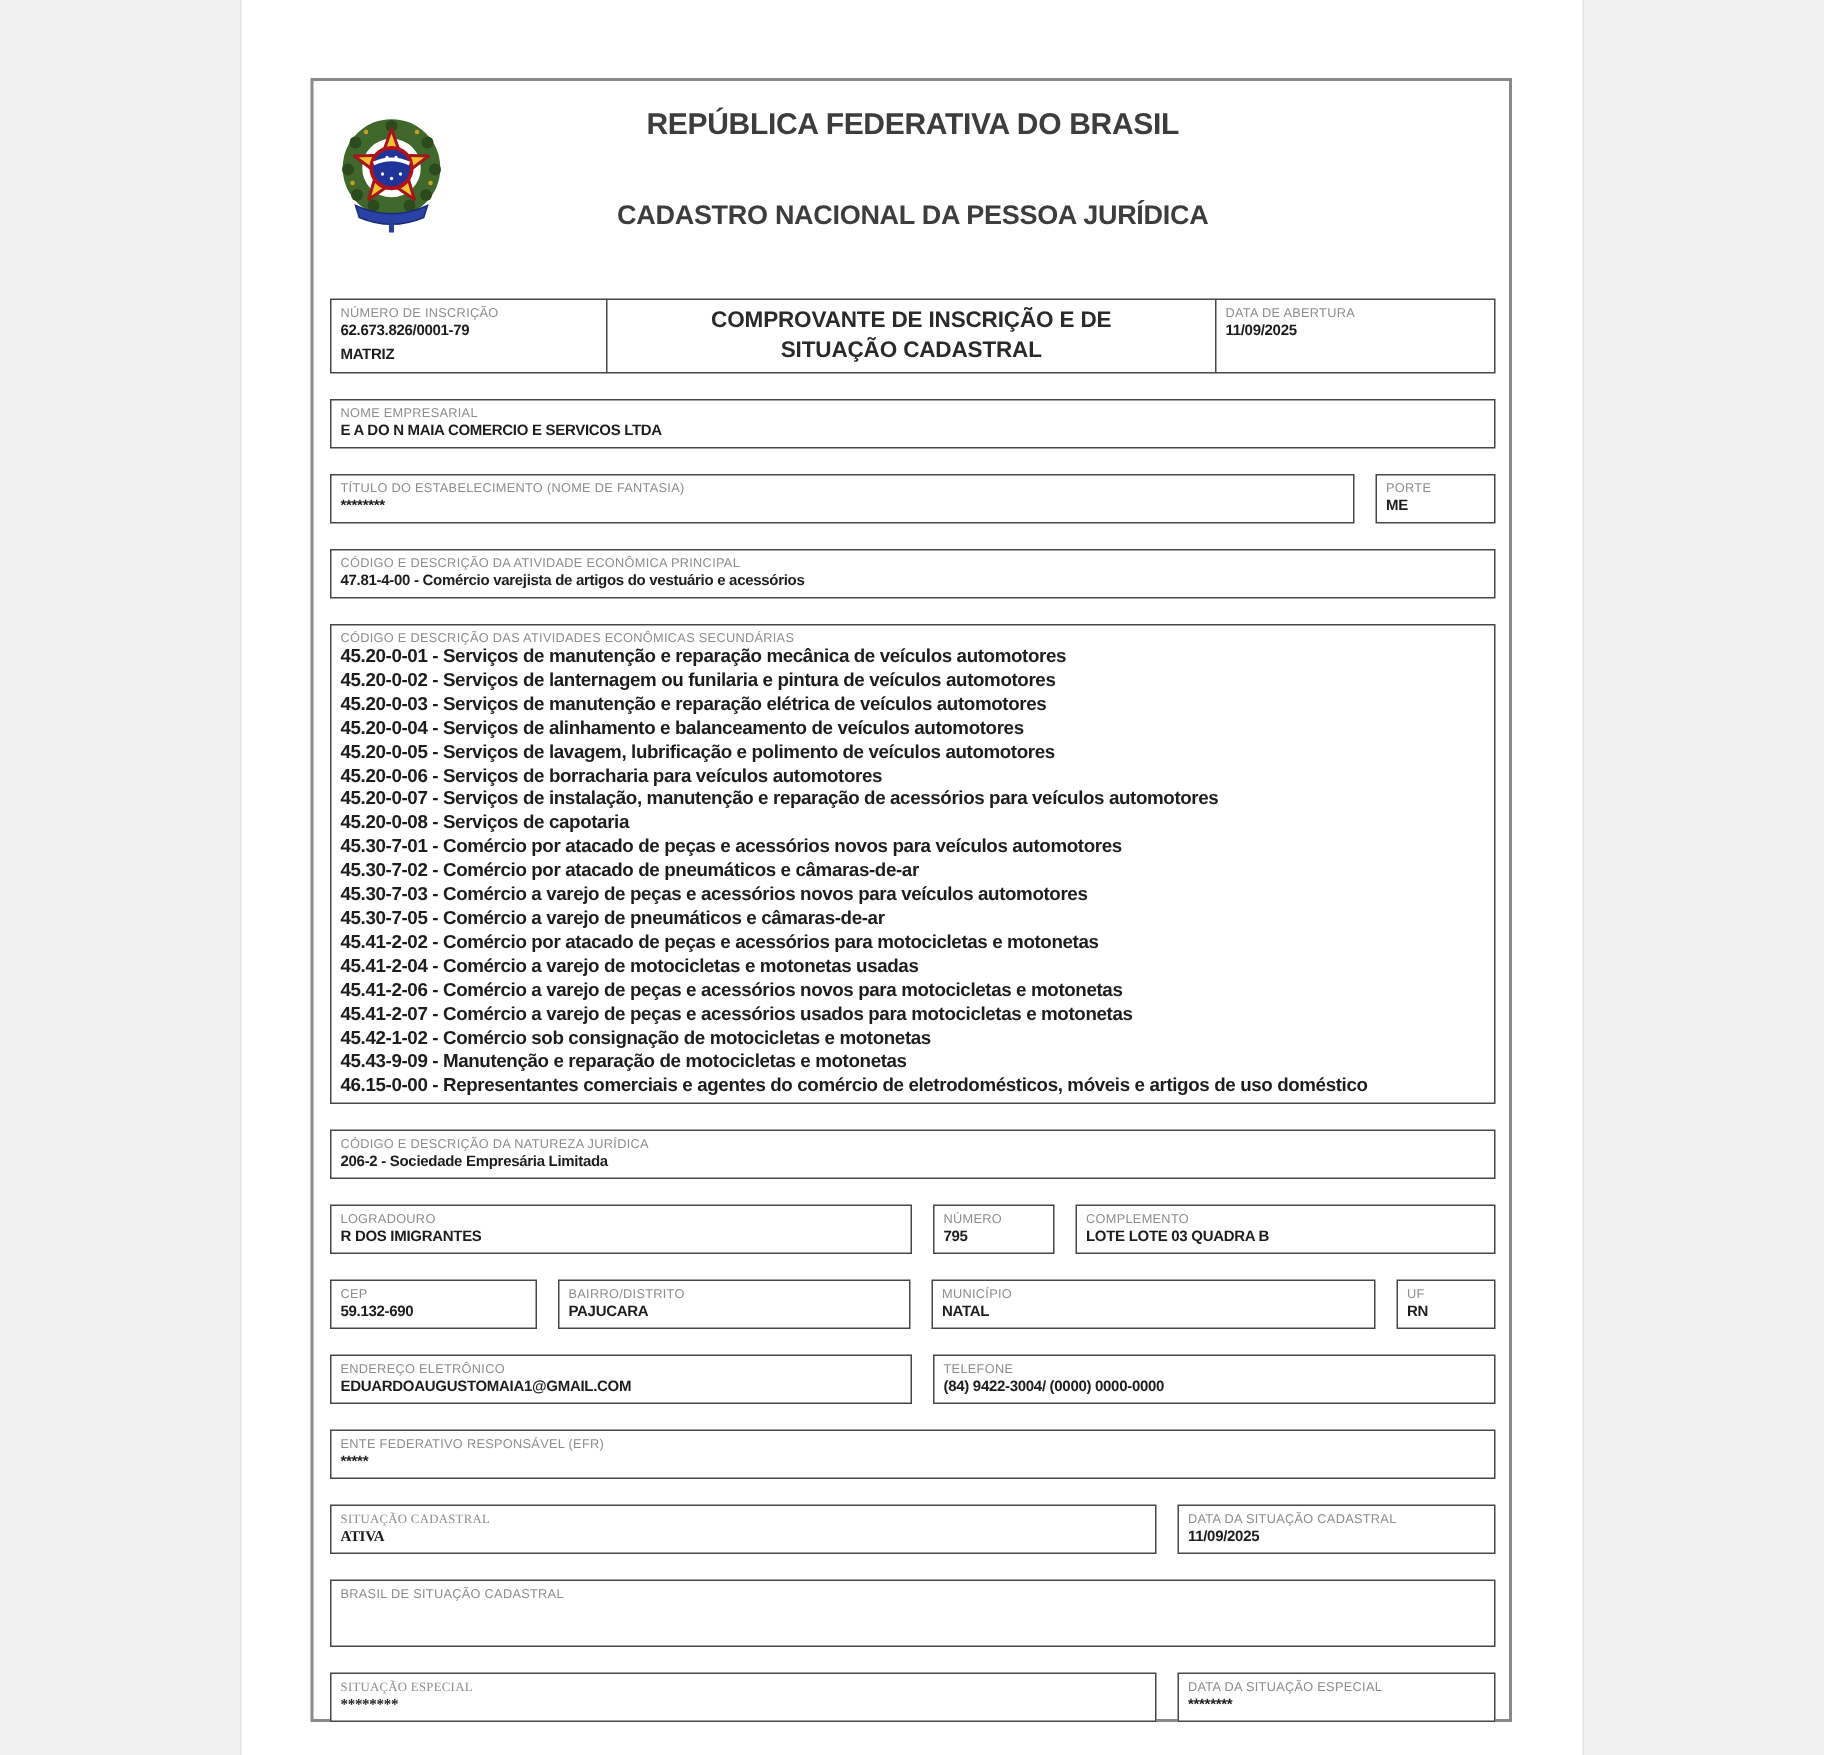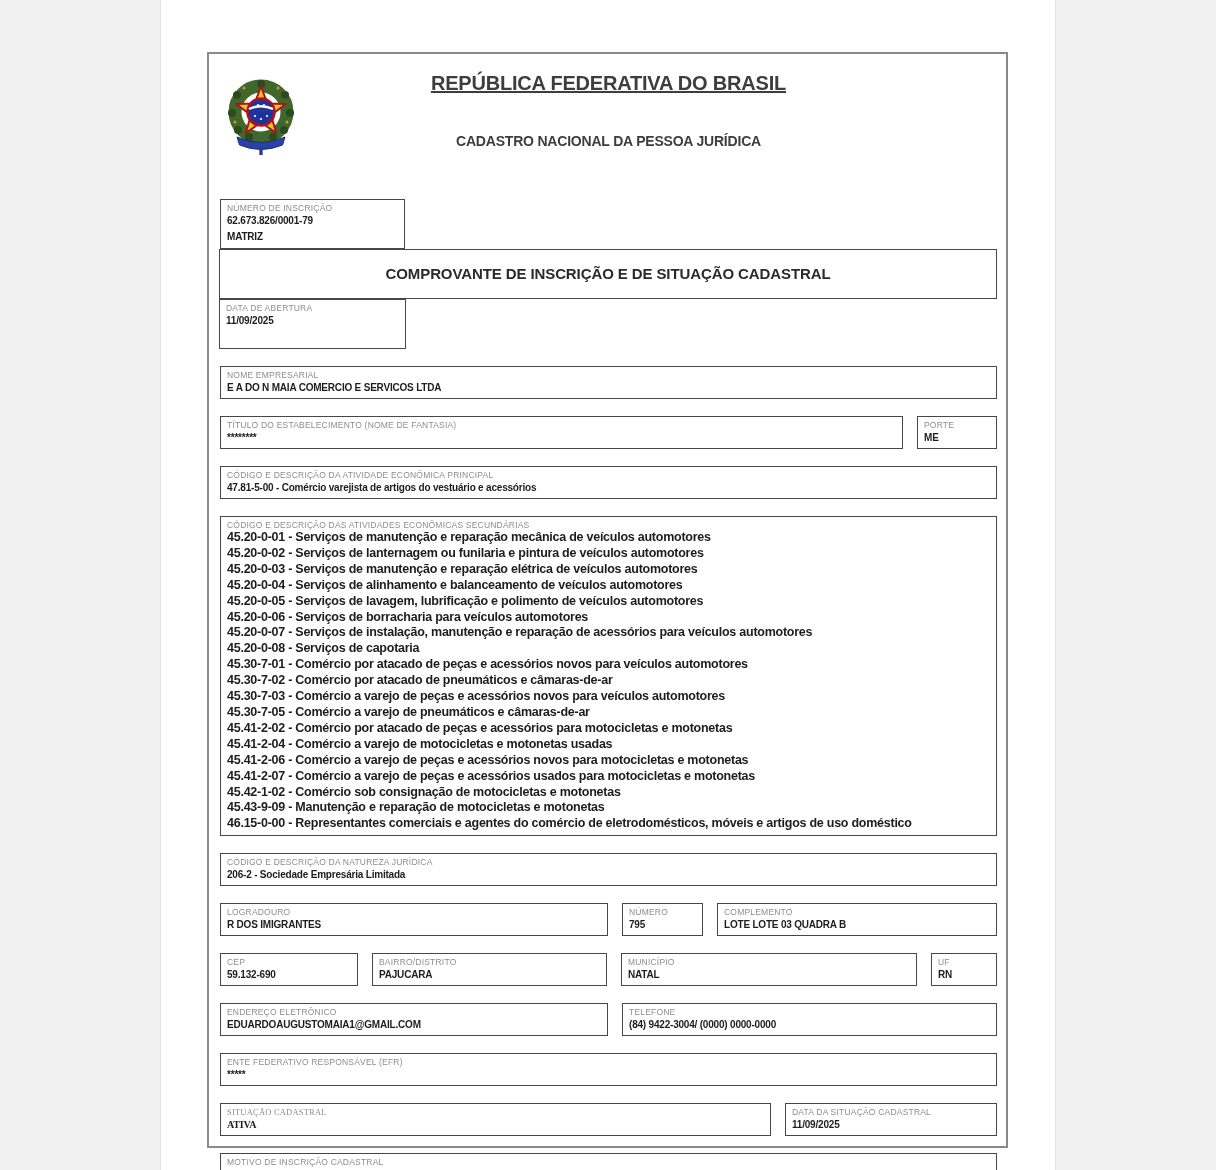--- a/index.html
+++ b/index.html
@@ -25,30 +25,30 @@
     border: 2px solid #8a8a8a;
     background: #fff;
     padding: 0 9px 0 11px;
   }
   .doc-header { position: relative; height: 128px; }
   .coat { position: absolute; left: 4px; top: 21px; }
   .title-republic {
     position: absolute; top: 18px; left: 0; right: 0;
     text-align: center;
     font-size: 20px; font-weight: bold;
-    color: #3d3d3d; letter-spacing: -0.2px; text-decoration: underline;
+    color: #3d3d3d; letter-spacing: -0.2px;
   }
   .title-registry {
     position: absolute; top: 79px; left: 0; right: 0;
     text-align: center;
-    font-size: 14px; font-weight: bold;
+    font-size: 18px; font-weight: bold;
     color: #3d3d3d; letter-spacing: -0.2px;
   }
   .row { display: flex; gap: 14px; margin-top: 17px; }
-  .row.flush { gap: 0; flex-direction: column; }
+  .row.flush { gap: 0; }
   .row.flush .fbox + .fbox { margin-left: -1px; }
   .fbox {
     border: 1px solid #474747;
     background: #fff;
     height: 33px;
     padding: 3px 6px 0 6px;
     overflow: hidden;
   }
   .fbox.tall { height: 50px; }
   .fbox.auto { height: auto; }
@@ -163,21 +163,21 @@
       </div>
       <div class="fbox grow">
         <div class="flabel">PORTE</div>
         <div class="fvalue">ME</div>
       </div>
     </div>
 
     <div class="row">
       <div class="fbox grow">
         <div class="flabel">CÓDIGO E DESCRIÇÃO DA ATIVIDADE ECONÔMICA PRINCIPAL</div>
-        <div class="fvalue">47.81-5-00 - Comércio varejista de artigos do vestuário e acessórios</div>
+        <div class="fvalue">47.81-4-00 - Comércio varejista de artigos do vestuário e acessórios</div>
       </div>
     </div>
 
     <div class="row">
       <div class="fbox grow auto activities">
         <div class="flabel">CÓDIGO E DESCRIÇÃO DAS ATIVIDADES ECONÔMICAS SECUNDÁRIAS</div>
         <div>
             <div class="activity-line">45.20-0-01 - Serviços de manutenção e reparação mecânica de veículos automotores</div>
             <div class="activity-line">45.20-0-02 - Serviços de lanternagem ou funilaria e pintura de veículos automotores</div>
             <div class="activity-line">45.20-0-03 - Serviços de manutenção e reparação elétrica de veículos automotores</div>
@@ -266,21 +266,21 @@
         <div class="fvalue">ATIVA</div>
       </div>
       <div class="fbox grow">
         <div class="flabel">DATA DA SITUAÇÃO CADASTRAL</div>
         <div class="fvalue">11/09/2025</div>
       </div>
     </div>
 
     <div class="row">
       <div class="fbox grow motivo">
-        <div class="flabel">MOTIVO DE INSCRIÇÃO CADASTRAL</div>
+        <div class="flabel">BRASIL DE SITUAÇÃO CADASTRAL</div>
         <div class="fvalue"></div>
       </div>
     </div>
 
     <div class="row">
       <div class="fbox w551">
         <div class="flabel">SITUAÇÃO ESPECIAL</div>
         <div class="fvalue">********</div>
       </div>
       <div class="fbox grow">

